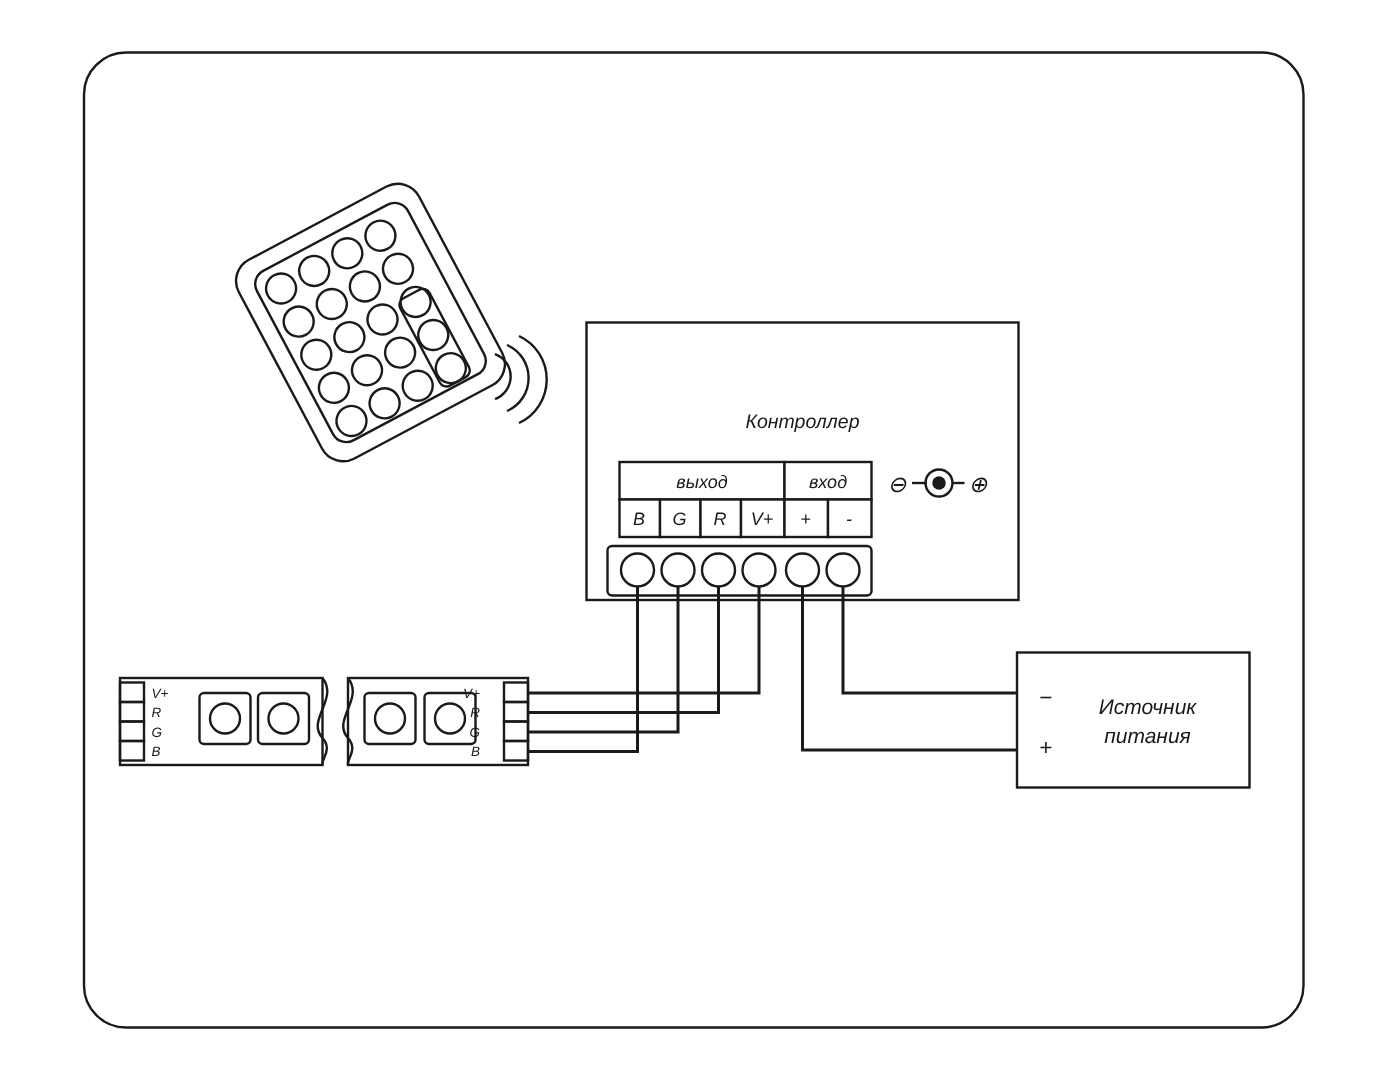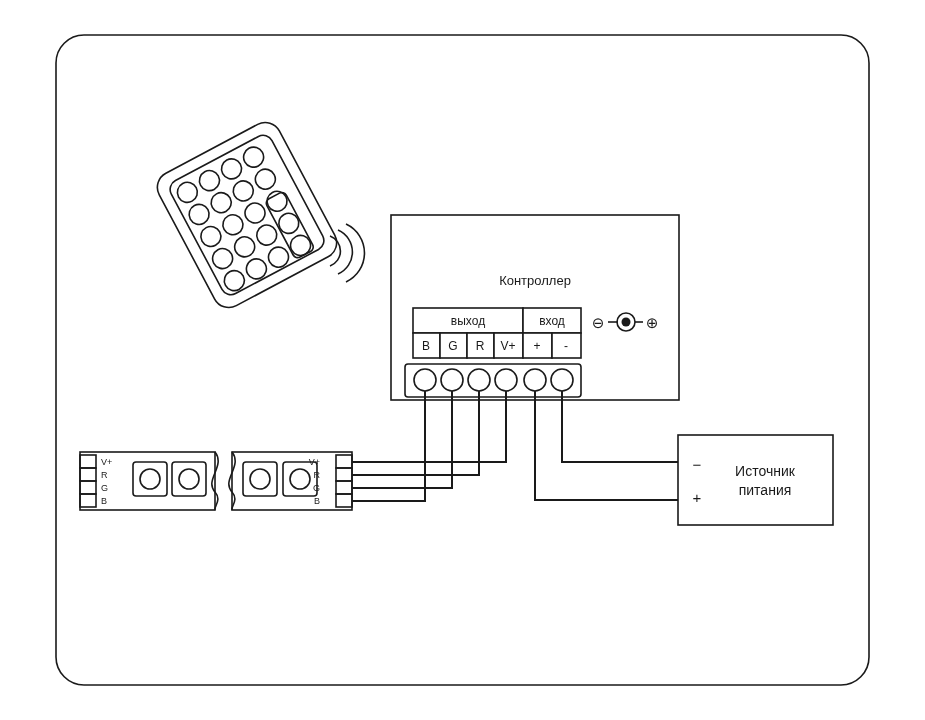--- a/index.html
+++ b/index.html
@@ -12,20 +12,21 @@
     height: 720px;
     font-family: "Liberation Sans", sans-serif;
     position: relative;
     overflow: hidden;
   }
   #diagram-root {
     position: absolute;
     left: 0; top: 0;
     width: 925px;
     height: 720px;
+    font-style: italic;
   }
   svg {
     display: block;
   }
   .ln {
     fill: none;
     stroke: #1a1a1a;
     stroke-width: 2;
   }
   .ln-thin {

